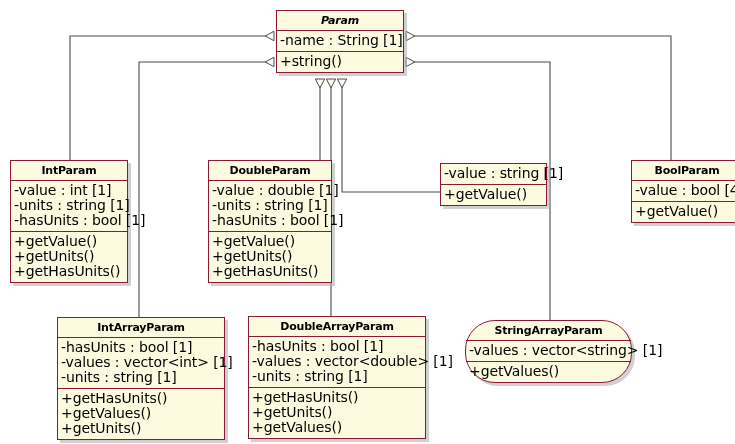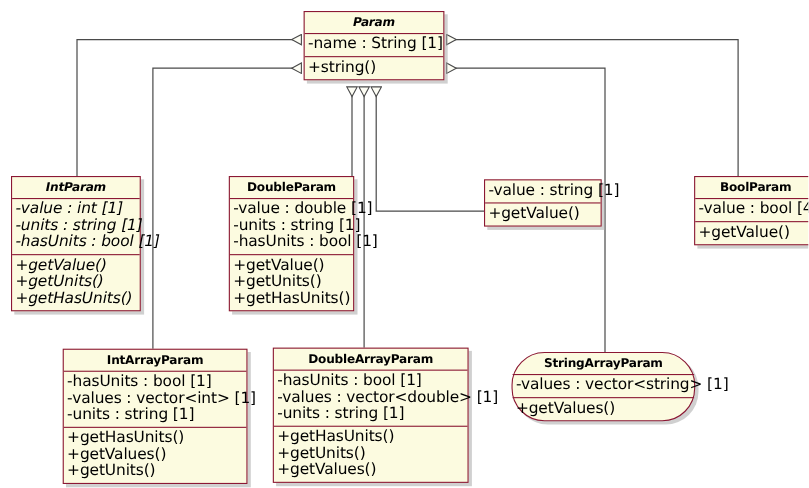--- a/index.html
+++ b/index.html
@@ -99,35 +99,35 @@
   <div class="uml-class" style="left:276px; top:10px; width:128px;">
     <div class="uml-name abstract">Param</div>
     <div class="uml-section">
       <div class="uml-row">-name : String [1]</div>
     </div>
     <div class="uml-section last">
       <div class="uml-row">+string()</div>
     </div>
   </div>
 
-  <div class="uml-class" style="left:10px; top:160px; width:118px;font-style:italic;">
+  <div class="uml-class" style="left:10px; top:160px; width:118px;">
     <div class="uml-name">IntParam</div>
     <div class="uml-section">
       <div class="uml-row">-value : int [1]</div>
       <div class="uml-row">-units : string [1]</div>
       <div class="uml-row">-hasUnits : bool [1]</div>
     </div>
     <div class="uml-section last">
       <div class="uml-row">+getValue()</div>
       <div class="uml-row">+getUnits()</div>
       <div class="uml-row">+getHasUnits()</div>
     </div>
   </div>
 
-  <div class="uml-class" style="left:208px; top:160px; width:114px;">
+  <div class="uml-class" style="left:208px; top:160px; width:124px;">
     <div class="uml-name">DoubleParam</div>
     <div class="uml-section">
       <div class="uml-row">-value : double [1]</div>
       <div class="uml-row">-units : string [1]</div>
       <div class="uml-row">-hasUnits : bool [1]</div>
     </div>
     <div class="uml-section last">
       <div class="uml-row">+getValue()</div>
       <div class="uml-row">+getUnits()</div>
       <div class="uml-row">+getHasUnits()</div>

